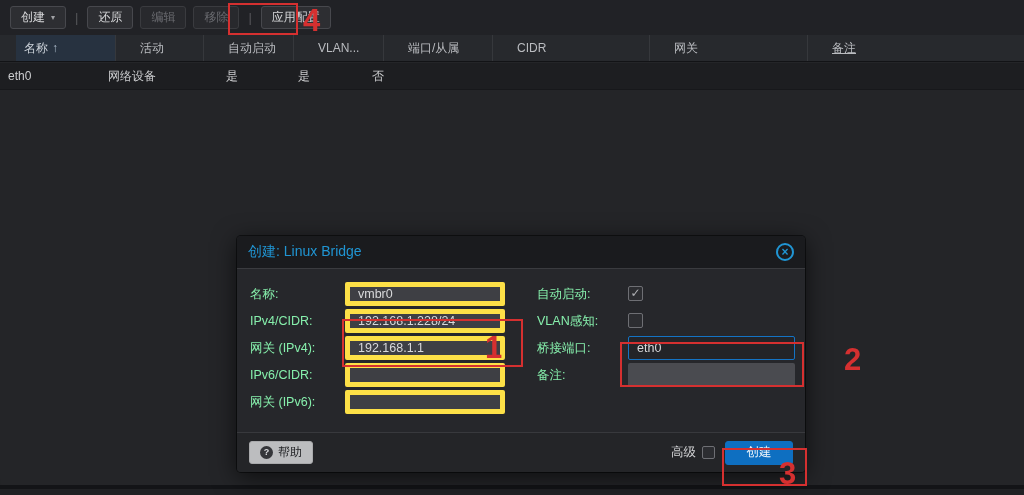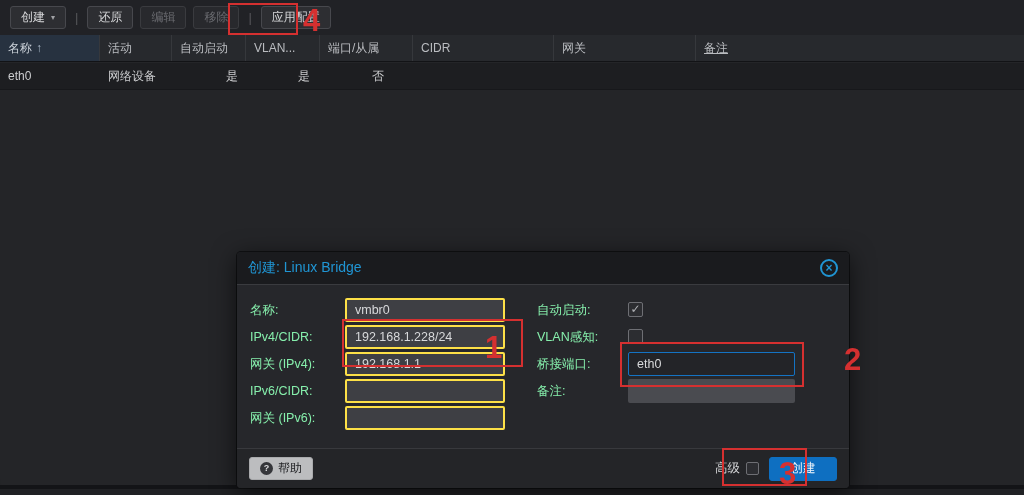--- a/index.html
+++ b/index.html
@@ -14,46 +14,46 @@
     background:#2d2e32; border:1px solid #47484d; border-radius:3px;
     color:#d6d7d9; font-size:12px; cursor:pointer; white-space:nowrap; }
   .tb-btn.disabled { color:#6a6b70; border-color:#3a3b3f; background:#28292d; }
   .tb-caret { font-size:8px; color:#a0a1a5; line-height:1; }
   .tb-sep { color:#55565a; font-size:13px; padding:0 2px; }
 
   
   .grid-header { position:absolute; left:0; top:35px; width:1024px; height:27px;
     background:#27292d; display:flex; border-bottom:1px solid #121316; }
   .hcell { height:100%; padding:0 8px; display:flex; align-items:center; gap:4px;
-    color:#babcc0; font-size:12px; border-right:1px solid #36383c; cursor:pointer; }
+    color:#babcc0; font-size:12px; border-right:1px solid #36383c; cursor:pointer;margin-left:16px; }
   .hcell.sorted { background:#273240; color:#ccd2d9; }
   .sort-arrow { color:#aebccb; font-size:12px; }
   .grid-row { position:absolute; left:0; top:63px; width:1024px; height:27px;
     background:#1d1e21; display:flex; border-bottom:1px solid #17181b; cursor:pointer; }
   .rcell { height:100%; padding:0 8px; display:flex; align-items:center;
     color:#cdced0; font-size:12px; }
   .c0{width:100px}.c1{width:118px}.c2{width:72px}.c3{width:74px}.c4{width:74px}
   .c5{width:93px}.c6{width:98px}.c7{width:141px}.c8{width:142px}.c9{width:112px}
 
   
   .bottom-divider { position:absolute; left:0; top:485px; width:1024px; height:4px; background:#131417; z-index:1; }
   .bottom-strip { position:absolute; left:0; top:489px; width:1024px; height:6px; background:#202124; z-index:1; }
 
   
-  .dialog { position:absolute; left:237px; top:252px; width:612px; height:236px;
+  .dialog { position:absolute; left:237px; top:236px; width:568px; height:236px;
     background:#26272b; border-radius:4px; box-shadow:0 5px 24px rgba(0,0,0,.65), 0 0 0 1px #111214;
     z-index:10; }
   .dlg-titlebar { position:absolute; left:0; top:0; width:100%; height:33px;
     background:#1a1b1e; border-radius:4px 4px 0 0; border-bottom:1px solid #3a3b3f;
     display:flex; align-items:center; justify-content:space-between; padding:0 11px; }
   .dlg-title { color:#2095d3; font-size:14px; }
   .dlg-close { width:18px; height:18px; border:2px solid #2095d3; border-radius:50%;
     color:#2095d3; font-size:12px; font-weight:bold; line-height:14px; text-align:center; cursor:pointer; }
   .fld-label { position:absolute; color:#86efac; font-size:12.5px; line-height:24px; height:24px; }
-  .fld-input { position:absolute; height:24px; background:#3e3f44; border:2px solid #fde047;
+  .fld-input { position:absolute; height:24px; background:#3e3f44; border:5px solid #fde047;
     color:#d8d9db; font-size:12.5px; padding:0 8px; outline:none; border-radius:2px;
     font-family:"Liberation Sans","DejaVu Sans",sans-serif; }
   .fld-input.lighter { background:#4a4b50; border-color:#4a4b50; }
   .fld-input.focused { background:#232428; border:1px solid #1473c4; }
   .lbl-l { left:13px; } .inp-l { left:108px; width:160px; }
   .lbl-r { left:300px; } .ctl-r { left:391px; } .inp-r { width:167px; }
   .r1{top:46px}.r2{top:73px}.r3{top:100px}.r4{top:127px}.r5{top:154px}
   .checkbox { position:absolute; width:15px; height:15px; background:#2c2d31;
     border:1px solid #6e6f74; border-radius:2px; color:#b2b3b7; font-size:12px;
     line-height:13px; text-align:center; cursor:pointer; }

